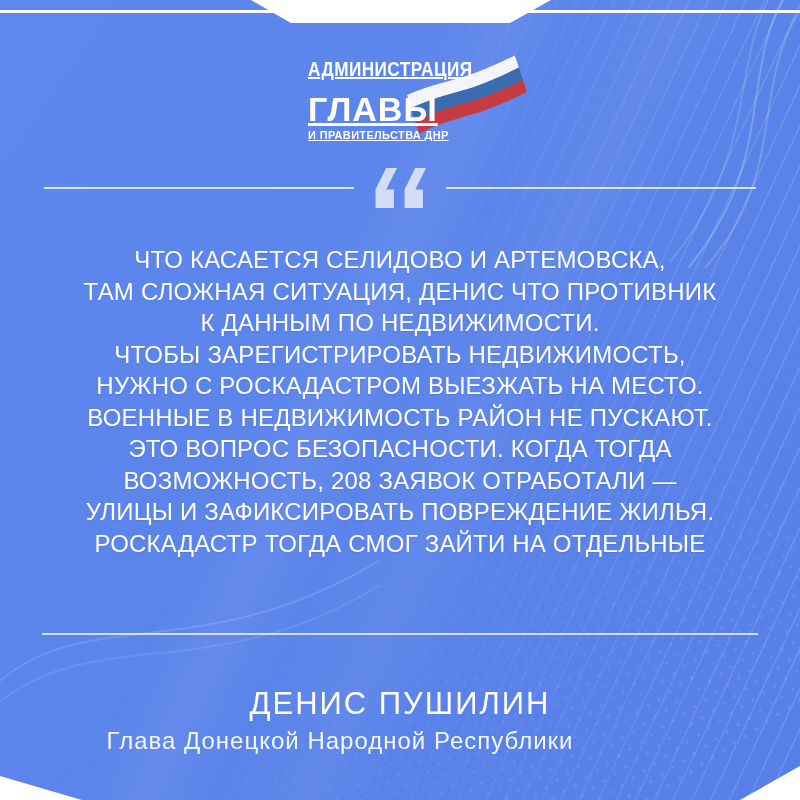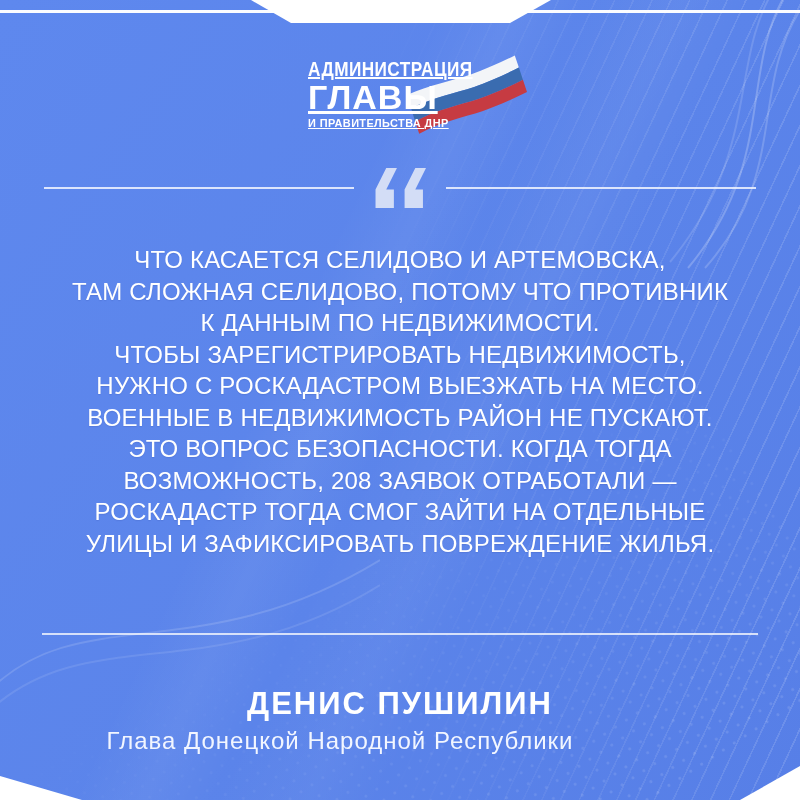--- a/index.html
+++ b/index.html
@@ -37,38 +37,38 @@
   .top-line{position:absolute;top:10px;left:0;width:800px;height:3px;background:#fbfcff;}
   .top-tab{
     position:absolute;top:0;left:0;width:800px;height:23px;background:#ffffff;
     clip-path:polygon(251px 0,551px 0,510px 23px,291px 23px);
   }
   
   .logo{position:absolute;top:58px;left:308px;width:240px;color:#fff;text-decoration:underline;}
   .logo-flag{position:absolute;top:-6px;left:97px;z-index:0;}
   .logo-l1,.logo-l2,.logo-l3{position:relative;z-index:1;white-space:nowrap;font-weight:700;}
   .logo-l1{font-size:20px;letter-spacing:.5px;transform:scaleX(.86);transform-origin:left top;line-height:22px;}
-  .logo-l2{font-size:34px;letter-spacing:1px;line-height:34px;margin-top:0px;}
+  .logo-l2{font-size:34px;letter-spacing:1px;line-height:34px;margin-top:12px;}
   .logo-l3{font-size:11.5px;letter-spacing:.4px;transform:scaleX(.95);transform-origin:left top;line-height:14px;margin-top:2px;}
   
   .quote-head{position:absolute;top:164px;left:44px;right:44px;height:48px;
     display:flex;align-items:center;gap:20px;}
   .qline{flex:1;height:2px;background:rgba(242,246,255,.85);}
   .qmark{flex:0 0 auto;display:block;}
   
   .quote-body{position:absolute;top:244px;left:0;width:800px;text-align:center;}
   .quote-line{
     font-size:24px;font-weight:400;line-height:31.5px;color:#ffffff;
     white-space:nowrap;letter-spacing:.2px;
     text-shadow:0 1px 1px rgba(40,60,140,.15);
   }
   
   .divider{position:absolute;top:633px;left:42px;right:42px;height:1.5px;background:rgba(255,255,255,.75);}
   .name{position:absolute;top:686px;left:0;width:800px;text-align:center;
-    font-size:31px;font-weight:700;letter-spacing:2px;color:#ffffff;white-space:nowrap;}
+    font-size:31px;font-weight:400;letter-spacing:2px;color:#ffffff;white-space:nowrap;}
   .person-title{position:absolute;top:727px;left:0;width:680px;text-align:center;
     font-size:24px;font-weight:400;letter-spacing:1px;color:#f2f6ff;white-space:nowrap;}
   
   .corner-bl{position:absolute;left:0;bottom:0;width:82px;height:24px;background:#ffffff;
     clip-path:polygon(0 0,0 100%,100% 100%);}
   .corner-br{position:absolute;right:0;bottom:0;width:60px;height:34px;background:#ffffff;
     clip-path:polygon(100% 0,100% 100%,0 100%);}
 </style>
 </head>
 <body>
@@ -106,29 +106,29 @@
     <div class="qline"></div>
     <svg class="qmark" width="52" height="40" viewBox="0 0 68 52">
       <path d="M16,0 L30,0 L16,28 L26,28 L26,52 L2,52 L2,28 Z" fill="#d3ddf6"></path>
       <path d="M54,0 L68,0 L54,28 L64,28 L64,52 L40,52 L40,28 Z" fill="#d3ddf6"></path>
     </svg>
     <div class="qline"></div>
   </div>
 
   <div class="quote-body">
     <div class="quote-line">ЧТО КАСАЕТСЯ СЕЛИДОВО И АРТЕМОВСКА,</div>
-    <div class="quote-line">ТАМ СЛОЖНАЯ СЕЛИДОВО, ПОТОМУ ЧТО ПРОТИВНИК</div>
+    <div class="quote-line">ТАМ СЛОЖНАЯ СИТУАЦИЯ, ДЕНИС ЧТО ПРОТИВНИК</div>
     <div class="quote-line">К ДАННЫМ ПО НЕДВИЖИМОСТИ.</div>
     <div class="quote-line">ЧТОБЫ ЗАРЕГИСТРИРОВАТЬ НЕДВИЖИМОСТЬ,</div>
     <div class="quote-line">НУЖНО С РОСКАДАСТРОМ ВЫЕЗЖАТЬ НА МЕСТО.</div>
     <div class="quote-line">ВОЕННЫЕ В НЕДВИЖИМОСТЬ РАЙОН НЕ ПУСКАЮТ.</div>
     <div class="quote-line">ЭТО ВОПРОС БЕЗОПАСНОСТИ. КОГДА ТОГДА</div>
     <div class="quote-line">ВОЗМОЖНОСТЬ, 208 ЗАЯВОК ОТРАБОТАЛИ —</div>
+    <div class="quote-line">УЛИЦЫ И ЗАФИКСИРОВАТЬ ПОВРЕЖДЕНИЕ ЖИЛЬЯ.</div>
     <div class="quote-line">РОСКАДАСТР ТОГДА СМОГ ЗАЙТИ НА ОТДЕЛЬНЫЕ</div>
-    <div class="quote-line">УЛИЦЫ И ЗАФИКСИРОВАТЬ ПОВРЕЖДЕНИЕ ЖИЛЬЯ.</div>
   </div>
 
   <div class="divider"></div>
   <div class="name">ДЕНИС ПУШИЛИН</div>
   <div class="person-title">Глава Донецкой Народной Республики</div>
 
   <div class="corner-bl"></div>
   <div class="corner-br"></div>
 
 </div>

